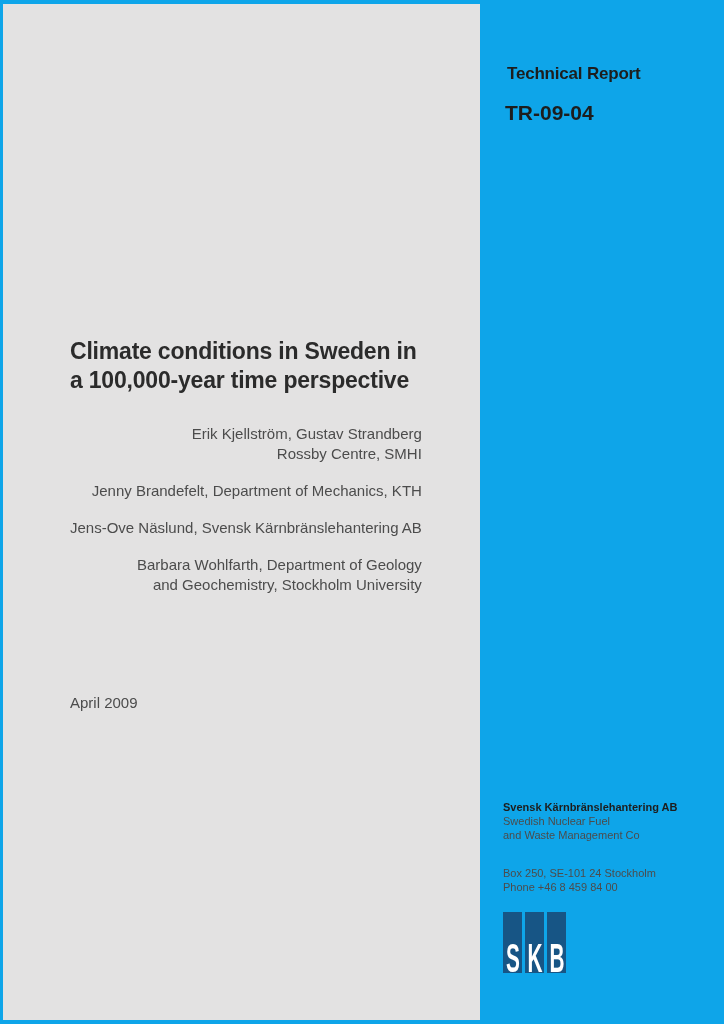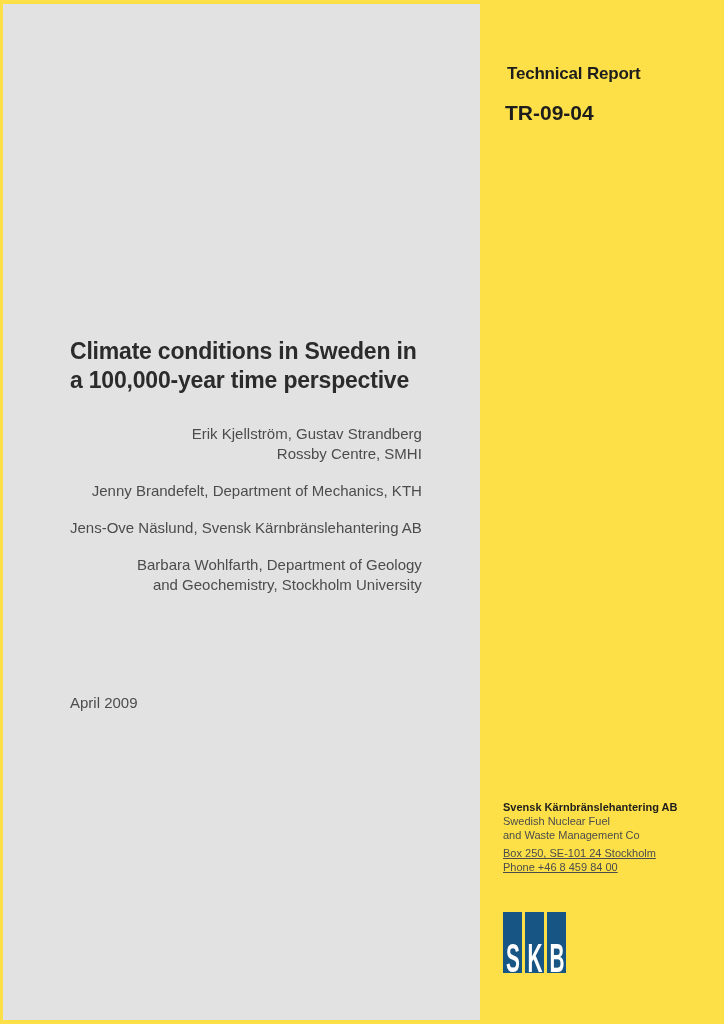--- a/index.html
+++ b/index.html
@@ -4,21 +4,21 @@
 <style>
   html, body {
     margin: 0;
     padding: 0;
     background: #ffffff;
   }
   .page {
     position: relative;
     width: 724px;
     height: 1024px;
-    background: #fde047;
+    background: #0ea5e9;
     font-family: "Liberation Sans", sans-serif;
     overflow: hidden;
   }
   .gray-panel {
     position: absolute;
     left: 3px;
     top: 4px;
     width: 477px;
     height: 1016px;
     background: #e3e2e2;
@@ -78,22 +78,21 @@
     font-size: 11px;
     line-height: 14px;
     color: #4c4c4c;
     width: 210px;
   }
   .publisher-name {
     font-weight: 700;
     color: #1d1d1d;
   }
   .publisher-contact {
-    margin-top: 4px;
-    text-decoration: underline;
+    margin-top: 24px;
   }
   .logo {
     position: absolute;
     left: 503px;
     top: 912px;
     display: flex;
     gap: 3px;
   }
   .logo-bar {
     position: relative;

